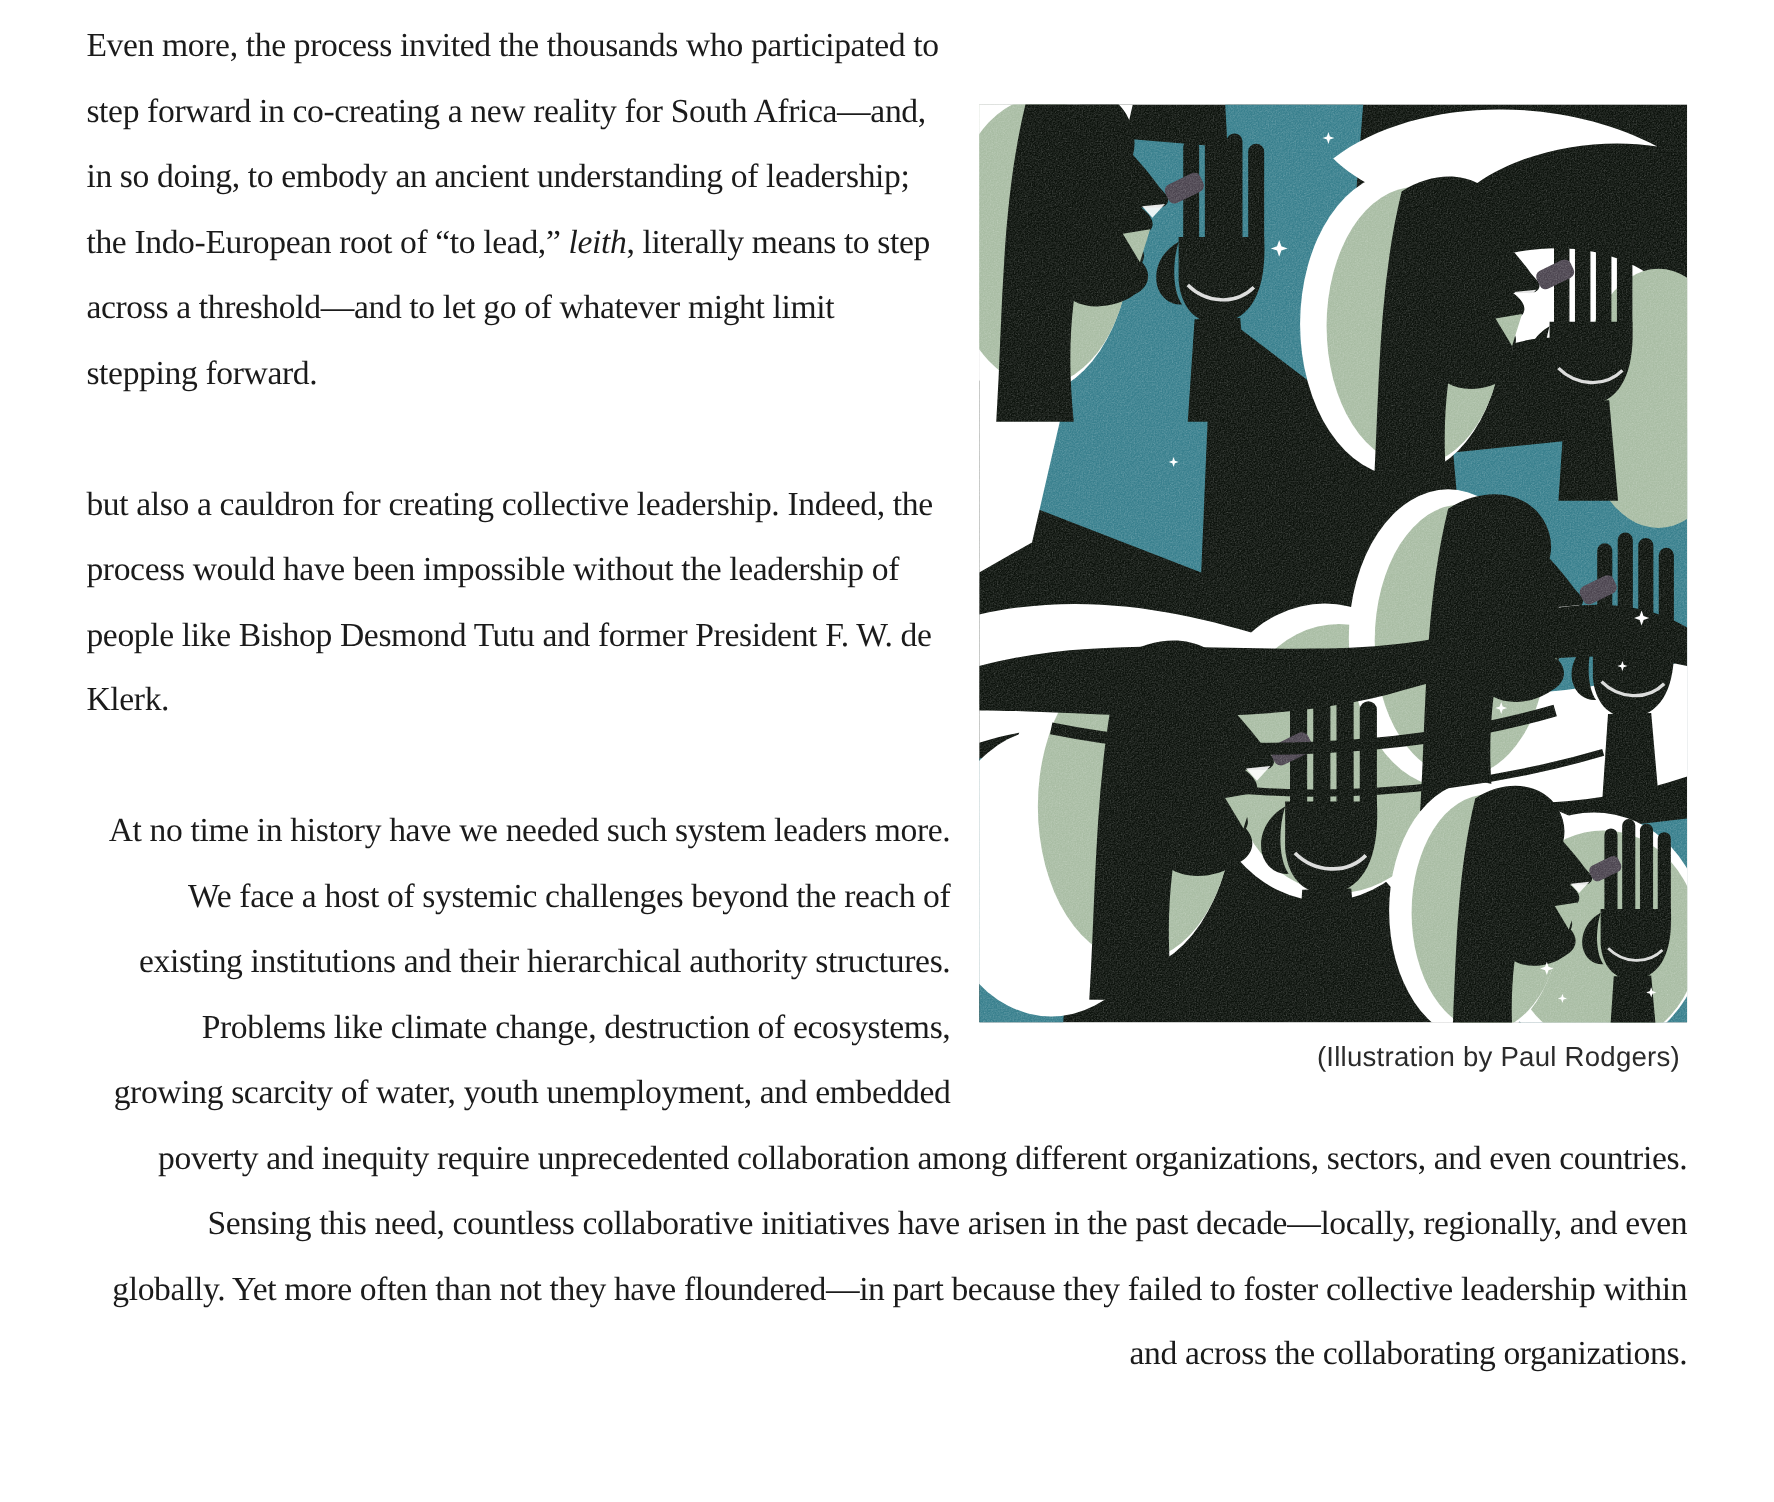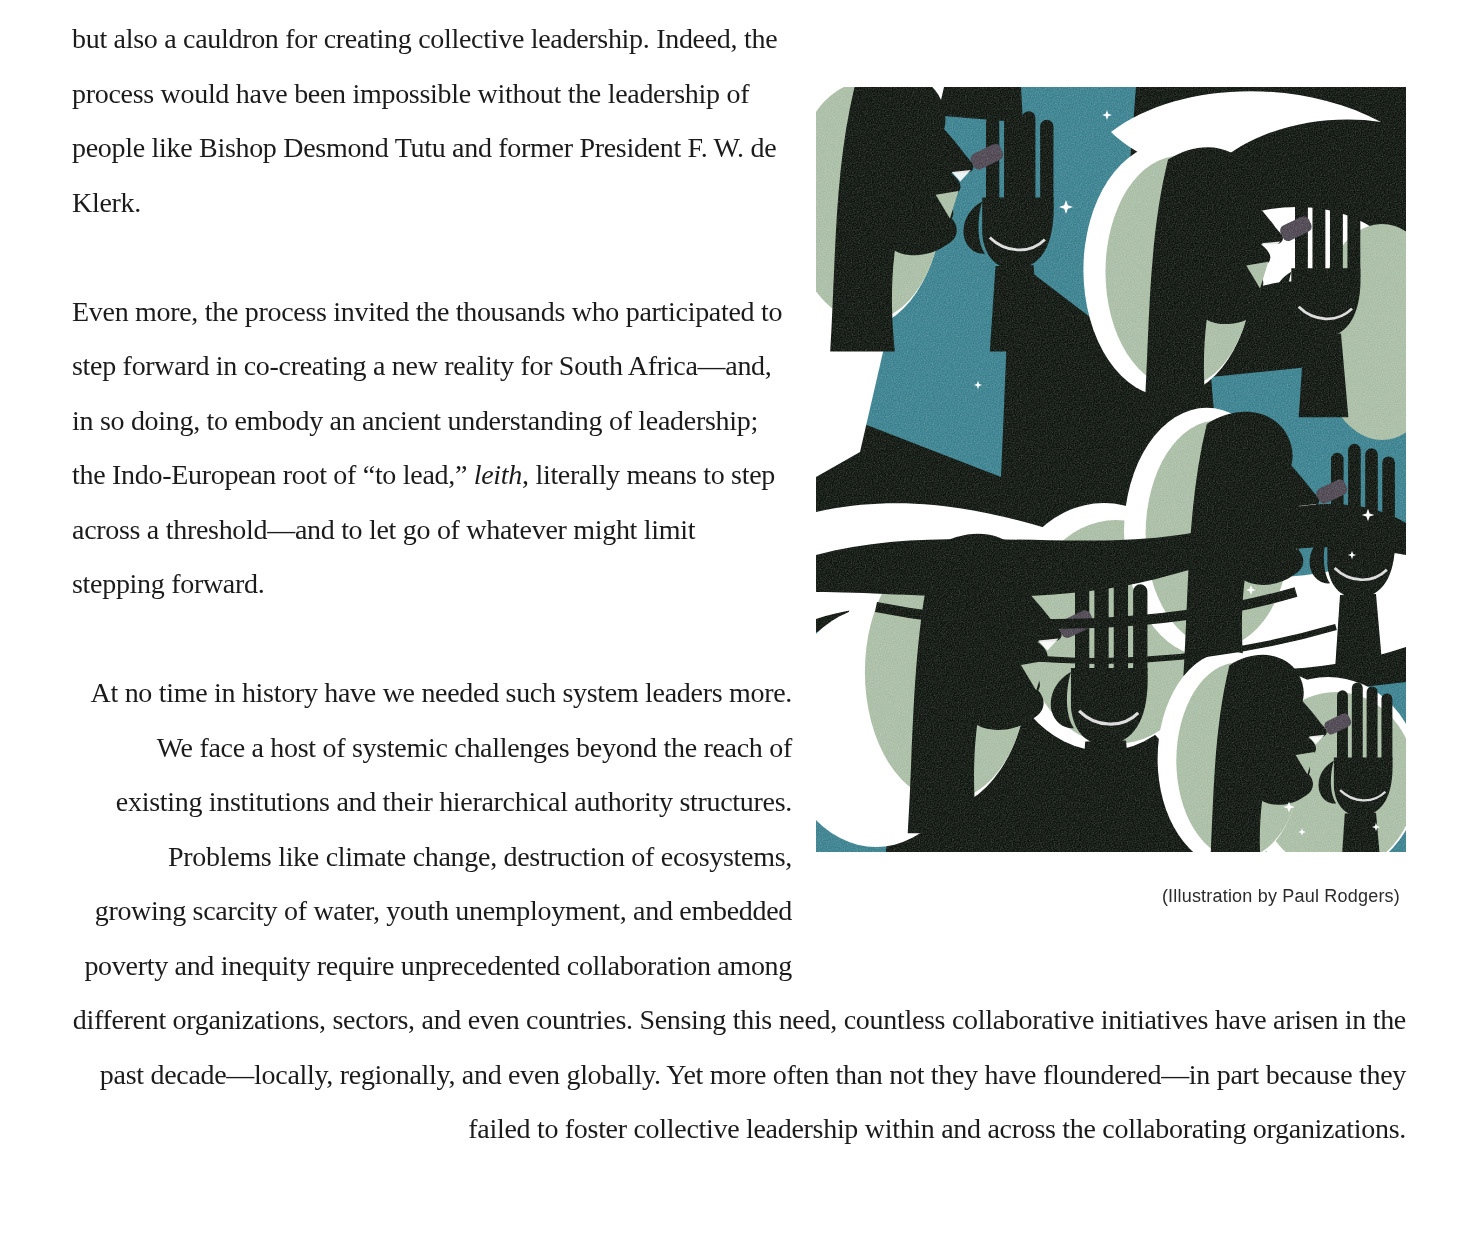--- a/index.html
+++ b/index.html
@@ -22,25 +22,25 @@
   }
   .article p{margin:0 0 54.5px 0;}
   .article p:last-child{margin-bottom:0;text-align:right;}
   figure.ill{
     float:right;
     width:590px;
     margin:75px 0 30px 24px;
   }
   figure.ill svg{display:block;width:590px;height:765px;}
   figcaption{
-    margin-top:30px;
+    margin-top:14px;
     padding-right:6px;
     text-align:right;
     font-family:"Liberation Sans","DejaVu Sans",sans-serif;
-    font-size:18px;
+    font-size:23px;
     line-height:28px;
     letter-spacing:0.2px;
     color:var(--caption_text,#2b2b2b);
   }
   
   .c-dark{fill:var(--ill_dark,#0d130d);}
   .c-sage{fill:var(--ill_sage,#a9bda4);}
   .c-teal{fill:var(--ill_teal,#39808e);}
   .c-white{fill:var(--ill_white,#ffffff);}
   .c-mic{fill:var(--ill_mic,#4c4550);}
@@ -134,19 +134,19 @@
         <use href="#star" class="c-white" transform="translate(560,740) scale(0.6)"></use>
       </g>
 
       <g>
         <rect x="0" y="0" width="590" height="765" filter="url(#grain)" opacity="0.3"></rect>
       </g>
     </svg>
     <figcaption>(Illustration by Paul Rodgers)</figcaption>
   </figure>
 
+  <p><span>Even more, the process invited the thousands who participated to step forward in co-creating a new reality for South Africa—and, in so doing, to embody an ancient understanding of leadership; the Indo-European root of “to lead,” </span><i>leith</i><span>, literally means to step across a threshold—and to let go of whatever might limit stepping forward.</span></p>
+
   <p>but also a cauldron for creating collective leadership. Indeed, the process would have been impossible without the leadership of people like Bishop Desmond Tutu and former President F. W. de Klerk.</p>
-
-  <p><span>Even more, the process invited the thousands who participated to step forward in co-creating a new reality for South Africa—and, in so doing, to embody an ancient understanding of leadership; the Indo-European root of “to lead,” </span><i>leith</i><span>, literally means to step across a threshold—and to let go of whatever might limit stepping forward.</span></p>
 
   <p>At no time in history have we needed such system leaders more. We face a host of systemic challenges beyond the reach of existing institutions and their hierarchical authority structures. Problems like climate change, destruction of ecosystems, growing scarcity of water, youth unemployment, and embedded poverty and inequity require unprecedented collaboration among different organizations, sectors, and even countries. Sensing this need, countless collaborative initiatives have arisen in the past decade—locally, regionally, and even globally. Yet more often than not they have floundered—in part because they failed to foster collective leadership within and across the collaborating organizations.</p>
 
 </div>
 
 </body></html>

